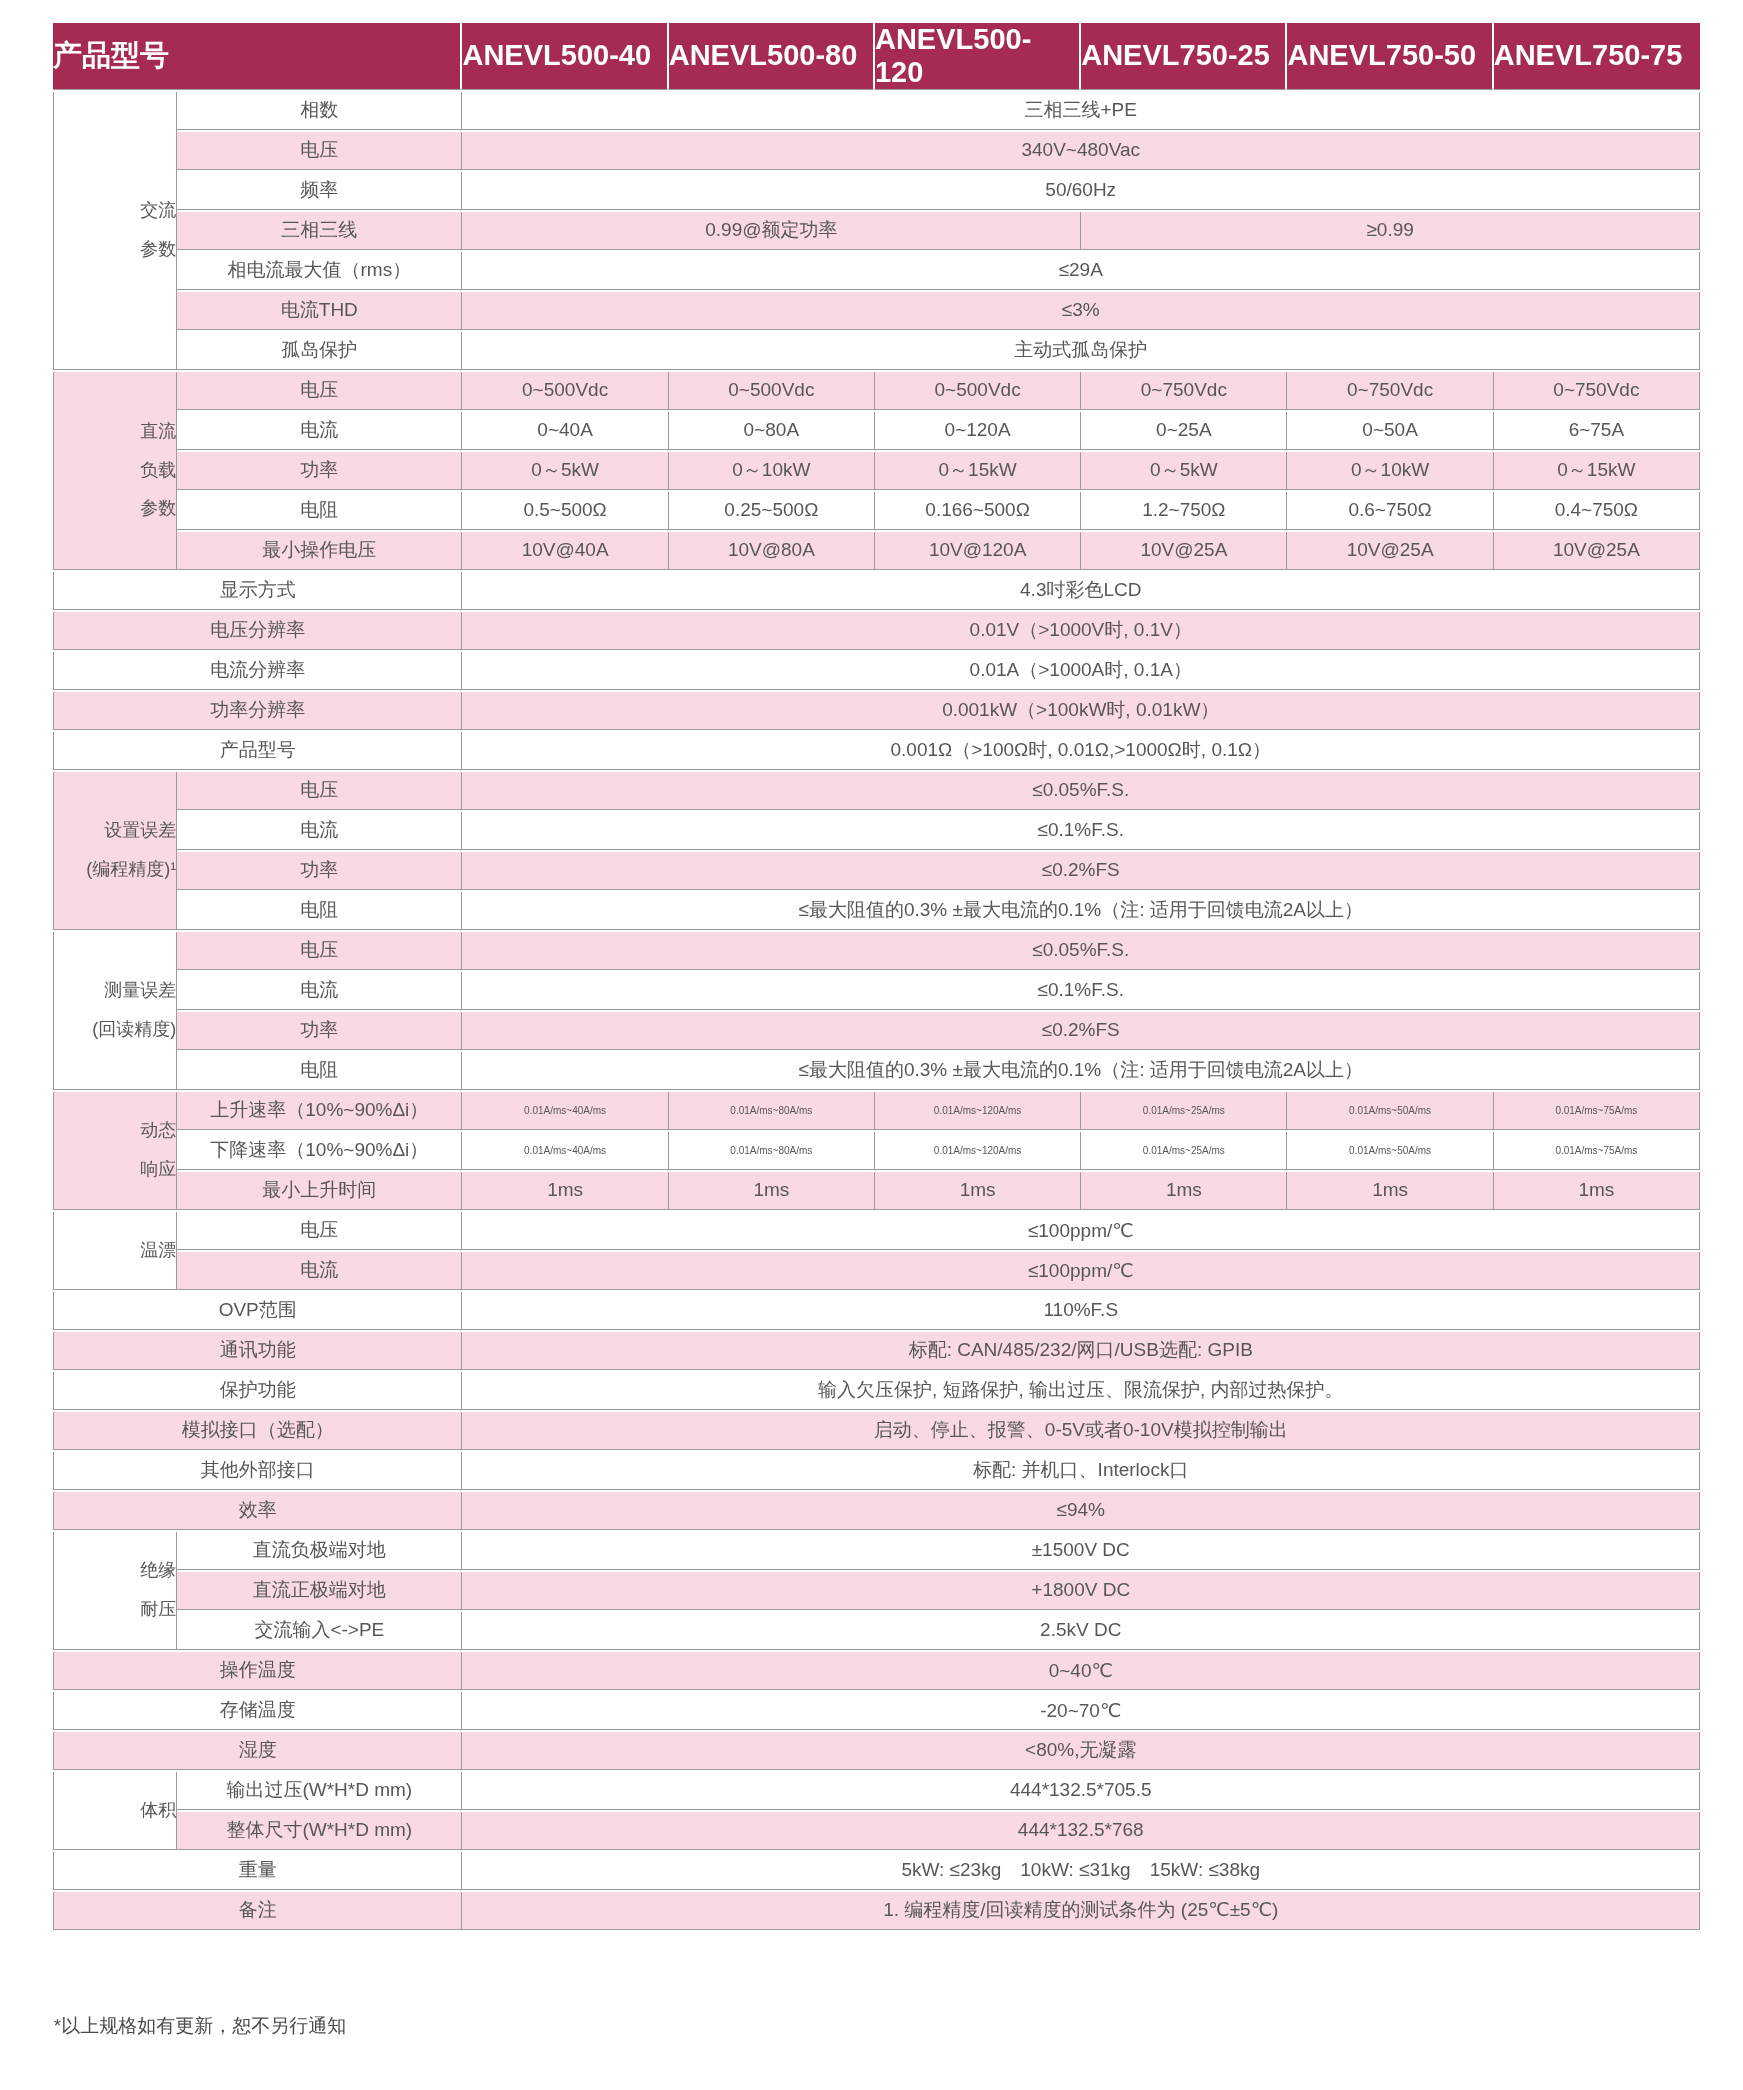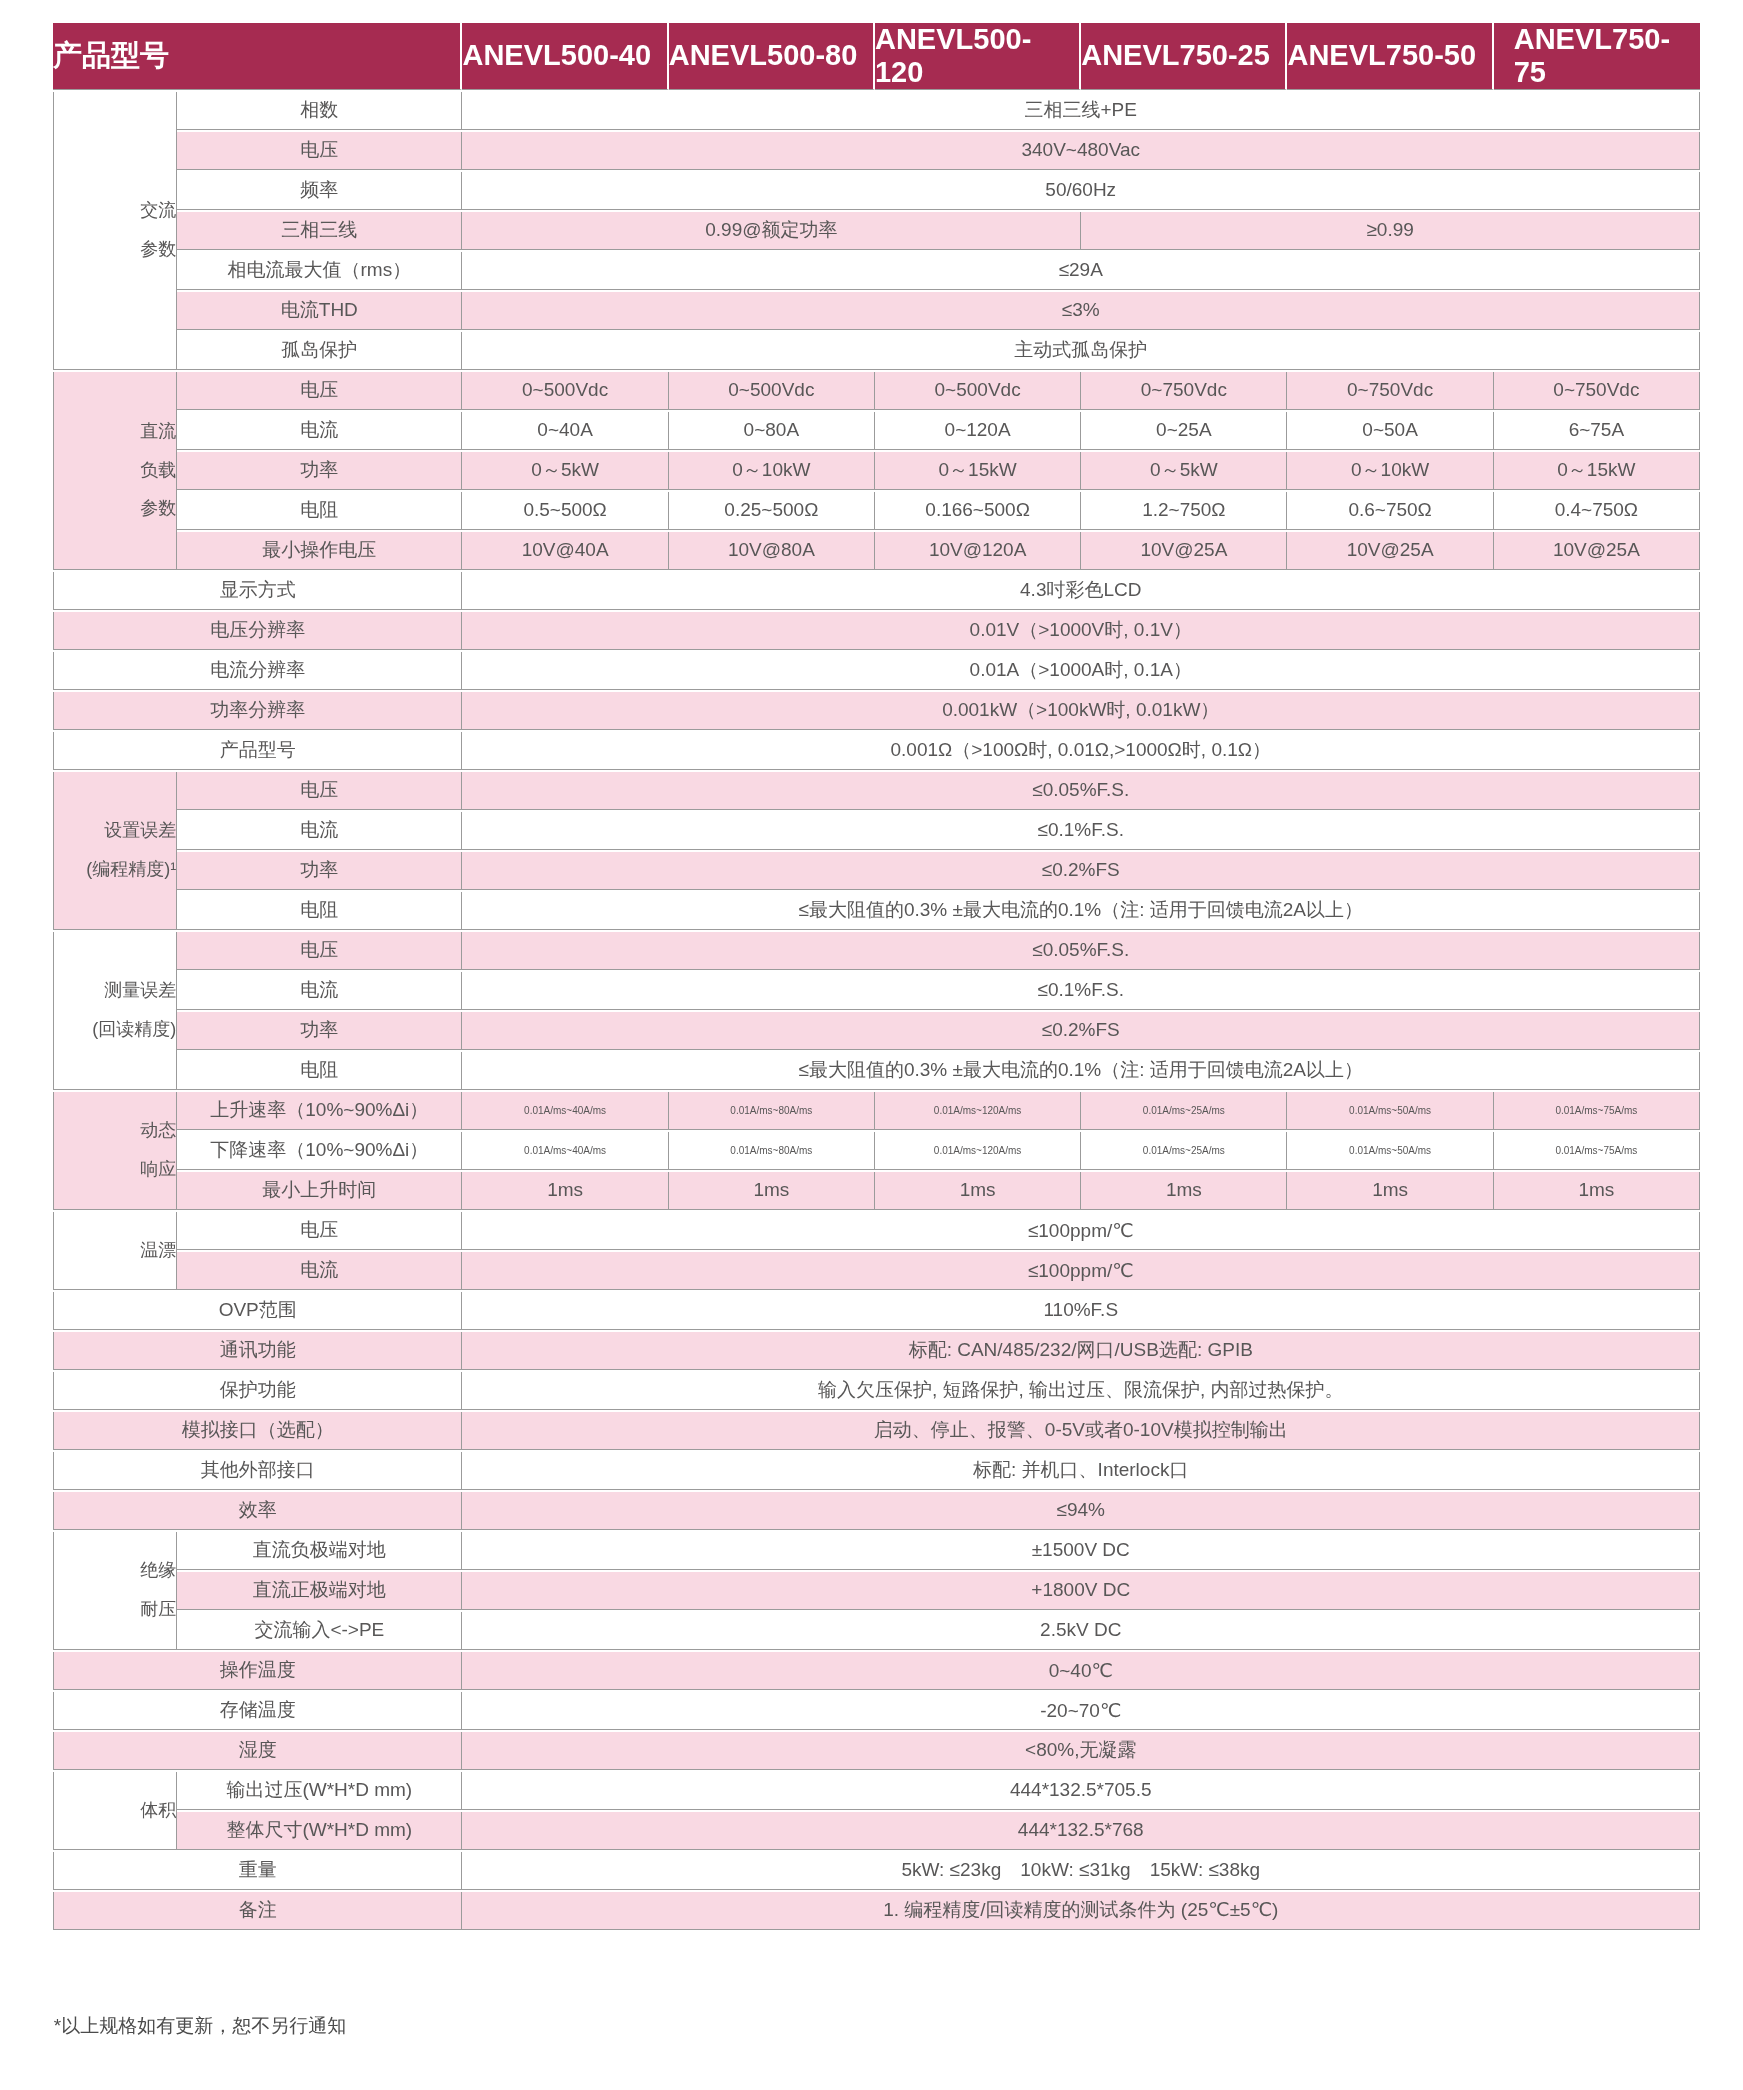--- a/index.html
+++ b/index.html
@@ -34,21 +34,21 @@
     color:var(--header-text);
     font-size:29px;
     font-weight:600;
     text-align:left;
     vertical-align:middle;
     border-right:2.5px solid #fff;
     border-bottom:1.6px solid var(--line);
     letter-spacing:0;
     margin-left:8px;
   }
-  th:last-child{border-right:none;padding-left:20px;}
+  th:last-child{border-right:none;}
   td{
     height:38px;
     text-align:center;
     vertical-align:middle;
     font-size:19px;
     border-right:1.6px solid var(--line);
     border-bottom:1.6px solid var(--line);
     overflow:hidden;
   }
   td.shade-pink{background:var(--pink);}

